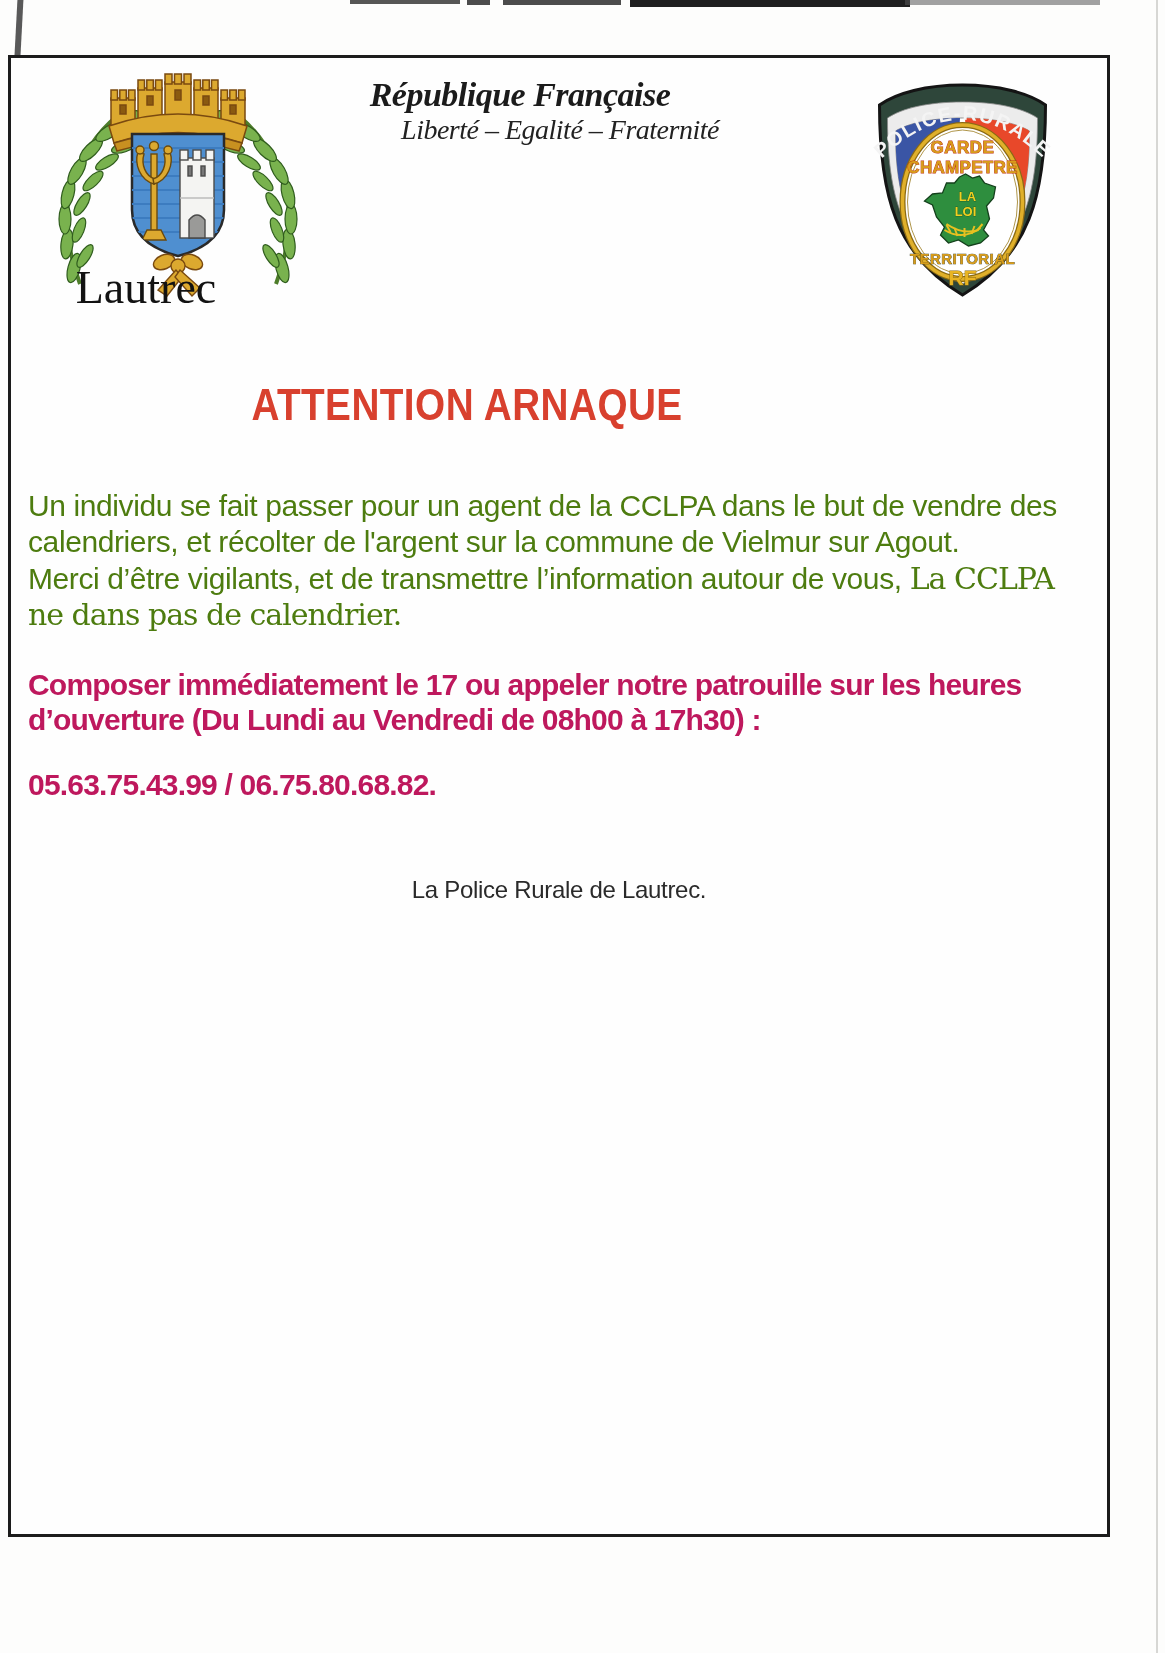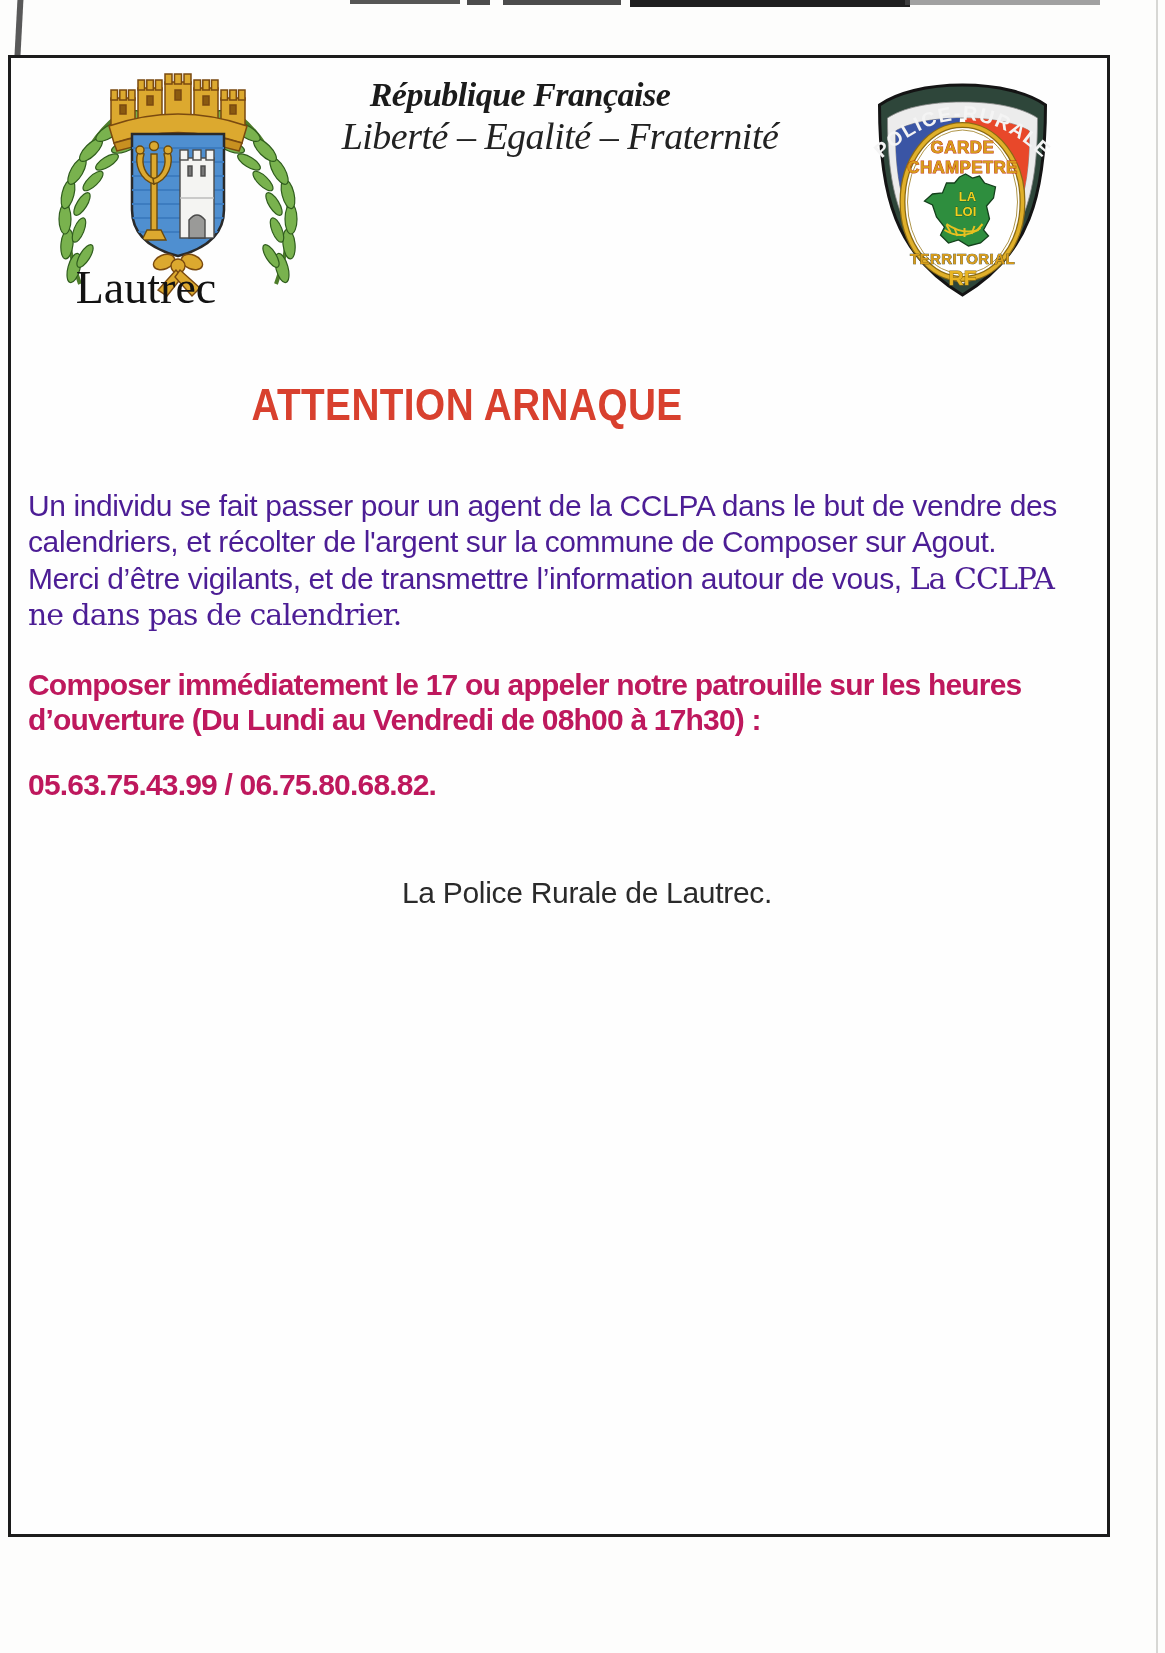--- a/index.html
+++ b/index.html
@@ -20,43 +20,43 @@
   }
   
   .republic{
     position:absolute;left:300px;top:56px;width:440px;text-align:center;
     font-family:"Liberation Serif",serif;font-style:italic;font-weight:bold;
     font-size:34px;color:#1b1b1b;letter-spacing:-0.5px;white-space:nowrap;margin-top:20px;
   }
   .motto{
     position:absolute;left:340px;top:114px;width:440px;text-align:center;
     font-family:"Liberation Serif",serif;font-style:italic;
-    font-size:38px;color:#222;letter-spacing:-0.5px;white-space:nowrap;
+    font-size:28px;color:#222;letter-spacing:-0.5px;white-space:nowrap;
   }
   
   .title{
     position:absolute;left:8px;top:380px;width:918px;text-align:center;
     font-size:44px;font-weight:bold;color:#d8402e;white-space:nowrap;
   }
   .title>span{display:inline-block;transform:scaleX(.88);transform-origin:center;letter-spacing:0.5px;}
   
   .bline{
-    position:absolute;left:28px;font-size:30px;color:#4c1d95;
+    position:absolute;left:28px;font-size:30px;color:#4d7c0f;
     letter-spacing:-0.4px;white-space:nowrap;
   }
   .serifseg{font-family:"DejaVu Serif",serif;letter-spacing:-1px;}
   
   .aline{
     position:absolute;left:28px;font-size:30px;font-weight:bold;color:#be185d;
     letter-spacing:-0.8px;white-space:nowrap;
   }
   
   .signature{
     position:absolute;left:8px;top:876px;width:1102px;text-align:center;
-    font-size:30px;color:#2a2a2a;letter-spacing:-0.3px;padding-left:28px;
+    font-size:24px;color:#2a2a2a;letter-spacing:-0.3px;
   }
   .crest-svg{position:absolute;left:28px;top:58px;}
   .badge-svg{position:absolute;left:862px;top:80px;}
   svg text{font-family:"Liberation Sans",sans-serif;}
   .crest-caption{font-family:"Liberation Serif",serif;}
 </style>
 </head>
 <body>
 
 <div class="scan-seg" style="left:350px;width:110px;height:4px;opacity:.75;"></div>
@@ -230,21 +230,21 @@
   <text x="100" y="205" text-anchor="middle" font-size="21" font-weight="bold" fill="#e8b422" stroke="#8a6a14" stroke-width="0.9" style="paint-order:stroke">RF</text>
 
   <text font-size="20" font-weight="bold" fill="#f4f4f4" letter-spacing="1.5">
     <textPath href="#arcTop" startOffset="50%" text-anchor="middle">POLICE-RURALE</textPath>
   </text>
 </svg>
 
 <div class="title"><span>ATTENTION ARNAQUE</span></div>
 
 <div class="bline" style="top:489px;">Un individu se fait passer pour un agent de la CCLPA dans le but de vendre des</div>
-<div class="bline" style="top:525px;">calendriers, et récolter de l'argent sur la commune de Composer sur Agout.</div>
+<div class="bline" style="top:525px;">calendriers, et récolter de l'argent sur la commune de Vielmur sur Agout.</div>
 <div class="bline" style="top:561px;"><span>Merci d’être vigilants, et de transmettre l’information autour de vous, </span><span class="serifseg">La CCLPA</span></div>
 <div class="bline serifseg" style="top:597px;">ne dans pas de calendrier.</div>
 
 <div class="aline" style="top:668px;">Composer immédiatement le 17 ou appeler notre patrouille sur les heures</div>
 <div class="aline" style="top:703px;">d’ouverture (Du Lundi au Vendredi de 08h00 à 17h30) :</div>
 <div class="aline" style="top:768px;">05.63.75.43.99 / 06.75.80.68.82.</div>
 
 <div class="signature">La Police Rurale de Lautrec.</div>
 
 </body></html>

